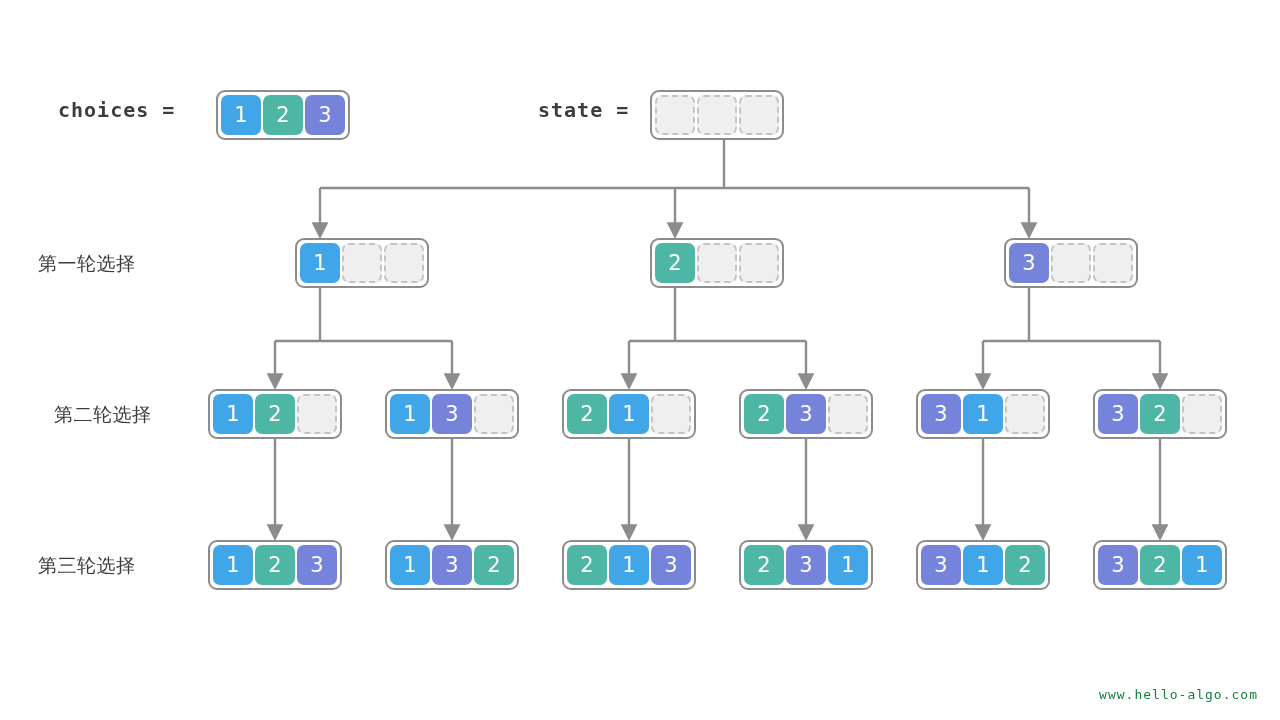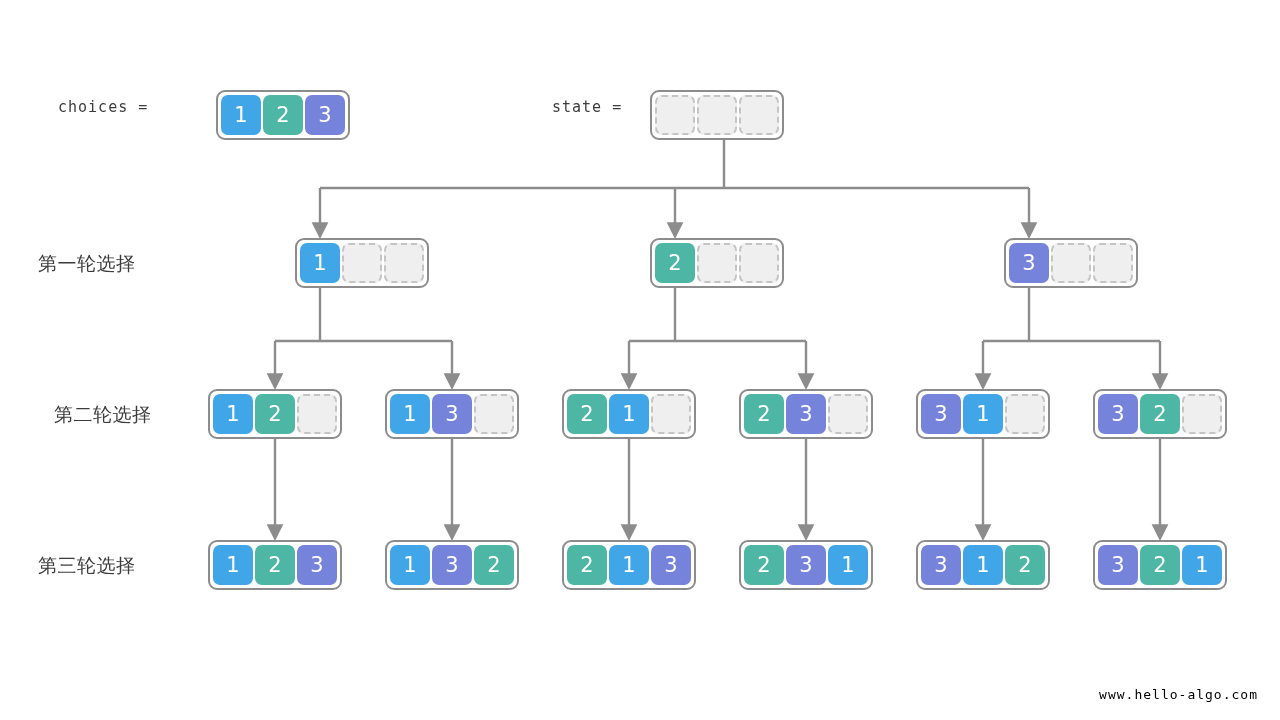--- a/index.html
+++ b/index.html
@@ -24,34 +24,34 @@
     position: absolute;
     font-family: "DejaVu Sans", "Liberation Sans", sans-serif;
     font-size: 19px;
     color: #3c3c3c;
     white-space: nowrap;
     letter-spacing: 0.5px;
   }
   .var-label {
     position: absolute;
     font-family: "DejaVu Sans Mono", "Liberation Mono", monospace;
-    font-size: 15px;
-    font-weight: normal;
+    font-size: 20px;
+    font-weight: bold;
     color: #3c3c3c;
     white-space: nowrap;
     letter-spacing: 1px;
     text-align: right;
   }
   .watermark {
     position: absolute;
     right: 22px;
     bottom: 18px;
     font-family: "DejaVu Sans Mono", "Liberation Mono", monospace;
     font-size: 13px;
-    color: #000000;
+    color: #15803d;
     letter-spacing: 1px;
   }
   
   .array {
     position: absolute;
     box-sizing: border-box;
     border: 2.5px solid #8c8c8c;
     border-radius: 9px;
     background: #ffffff;
     display: flex;
@@ -117,21 +117,21 @@
         <path d="M275,437 L275,532" stroke="#8c8c8c" stroke-width="2.4" fill="none" marker-end="url(#arrow)"></path>
         <path d="M452,437 L452,532" stroke="#8c8c8c" stroke-width="2.4" fill="none" marker-end="url(#arrow)"></path>
         <path d="M629,437 L629,532" stroke="#8c8c8c" stroke-width="2.4" fill="none" marker-end="url(#arrow)"></path>
         <path d="M806,437 L806,532" stroke="#8c8c8c" stroke-width="2.4" fill="none" marker-end="url(#arrow)"></path>
         <path d="M983,437 L983,532" stroke="#8c8c8c" stroke-width="2.4" fill="none" marker-end="url(#arrow)"></path>
         <path d="M1160,437 L1160,532" stroke="#8c8c8c" stroke-width="2.4" fill="none" marker-end="url(#arrow)"></path>
       </g>
   </svg>
 
   <div class="var-label" style="left:58px; top:98px;">choices =</div>
-  <div class="var-label" style="left:552px; top:98px;">state =</div>
+  <div class="var-label" style="left:538px; top:98px;">state =</div>
 
   <div class="row-label" style="left:38px; top:251px;">第一轮选择</div>
   <div class="row-label" style="left:38px; top:402px;margin-left:16px;">第二轮选择</div>
   <div class="row-label" style="left:38px; top:553px;">第三轮选择</div>
 
   <div id="arrays">
       <div class="array" style="left: 216px; top: 90px;">
         <div class="cell" style="background: rgb(65, 166, 232);">1</div>
         <div class="cell" style="background: rgb(77, 182, 164);">2</div>
         <div class="cell" style="background: rgb(118, 131, 219);">3</div>

